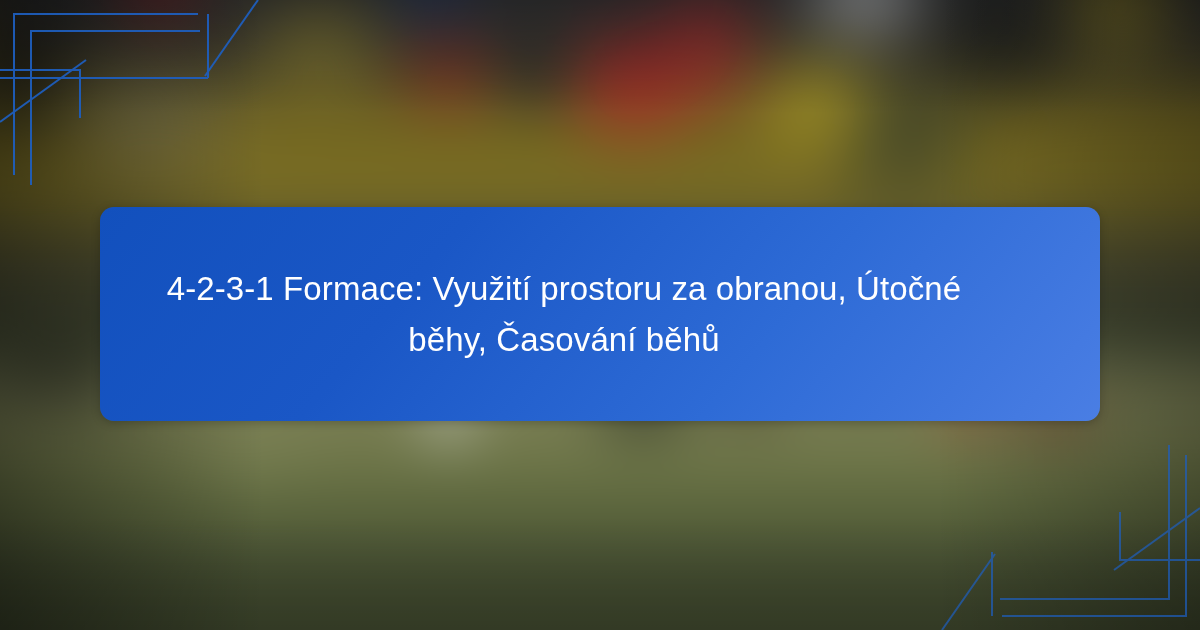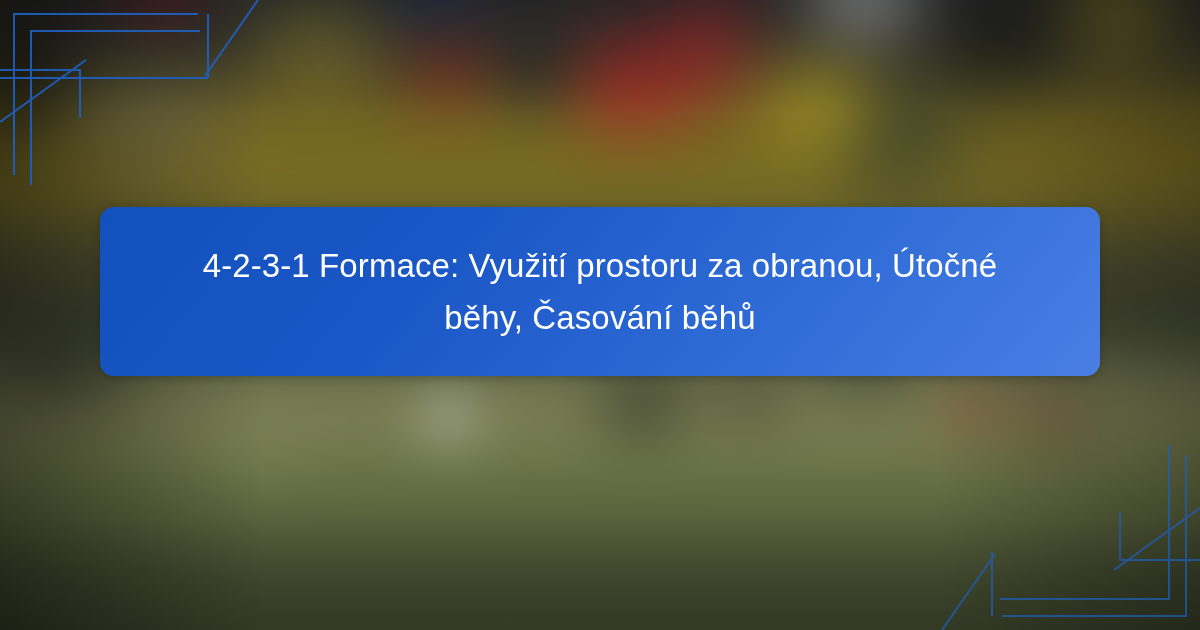--- a/index.html
+++ b/index.html
@@ -98,27 +98,27 @@
     inset: 0;
     pointer-events: none;
   }
 
   
   .banner {
     position: absolute;
     left: 100px;
     top: 207px;
     width: 1000px;
-    height: 169px;
+    height: 214px;
     border-radius: 14px;
     background: linear-gradient(130deg, #1250bd 0%, #1a57c6 32%, #2e6bd6 66%, #4a7ee4 100%);
     box-shadow: 0 2px 10px rgba(0,0,0,.22);
     display: flex;
     align-items: center;
-    justify-content: center;
+    justify-content: flex-start;
     box-sizing: border-box;
     padding: 0 34px;
   }
 
   .banner-title {
     margin: 0;
     color: #ffffff;
     font-size: 33px;
     font-weight: 400;
     line-height: 1.56;

